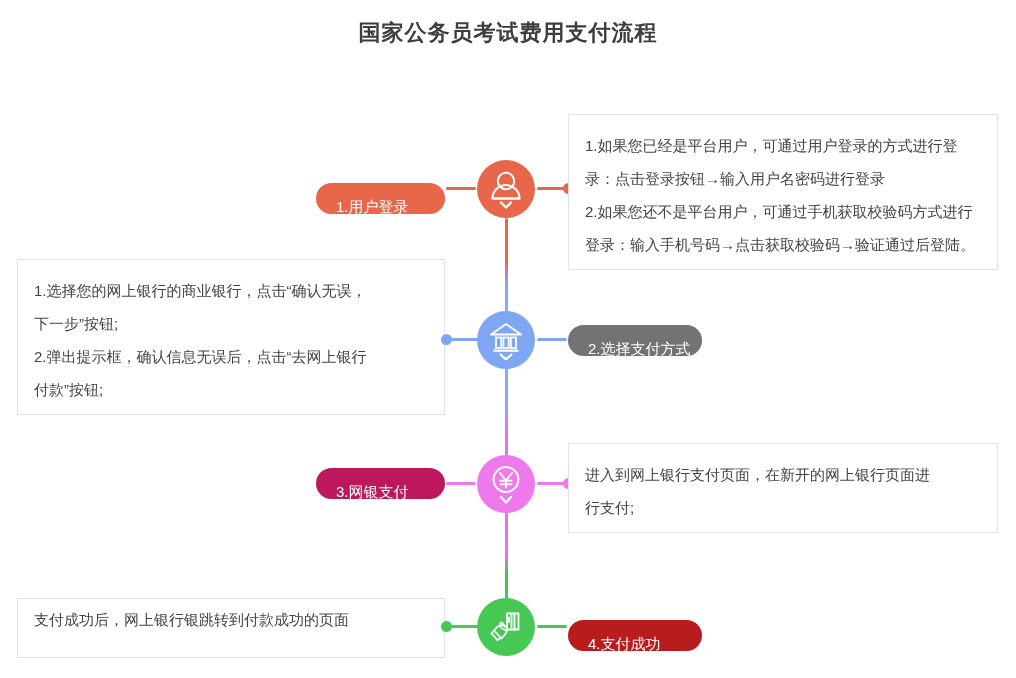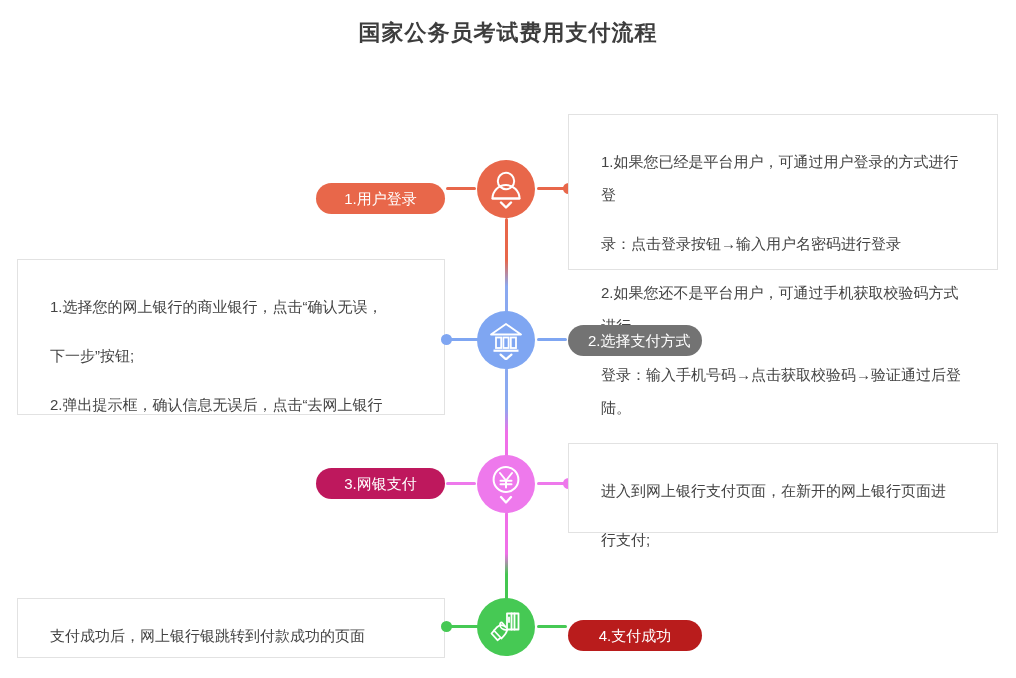--- a/index.html
+++ b/index.html
@@ -47,23 +47,22 @@
   .node-3{left:477px;top:455px;background:#ee79ec;}
   .node-4{left:477px;top:598px;background:#46c954;}
 
   
   .pill{
     position:absolute;
     height:31px;line-height:31px;
     border-radius:16px;
     color:#ffffff;
     font-size:15px;
-    text-align:center;
     white-space:nowrap;
-    padding:0 20px;
+    padding:8px 20px;
     box-sizing:border-box;
   }
   .pill-1{left:316px;top:183px;width:129px;background:#e8674a;}
   .pill-2{left:568px;top:325px;width:134px;background:#737373;}
   .pill-3{left:316px;top:468px;width:129px;background:#be185d;}
   .pill-4{left:568px;top:620px;width:134px;background:#b91c1c;}
 
   
   .stub{position:absolute;height:3px;border-radius:2px;}
   .stub-1{left:446px;top:187px;width:30px;background:#e8674a;}
@@ -88,21 +87,21 @@
   .tbox{
     position:absolute;
     border:1px solid #e2e2e2;
     background:#ffffff;
     box-sizing:border-box;
     color:#444444;
     font-size:15px;
     line-height:33px;
     padding:14px 16px;
   }
-  .tbox p{margin:16px;}
+  .tbox p{margin:0;}
   .tbox-1{left:568px;top:114px;width:430px;height:156px;}
   .tbox-2{left:17px;top:259px;width:428px;height:156px;}
   .tbox-3{left:568px;top:443px;width:430px;height:90px;}
   .tbox-4{left:17px;top:598px;width:428px;height:60px;padding-top:4px;}
 </style>
 </head>
 <body>
 
 <div id="stage">
 
@@ -130,20 +129,21 @@
     <p>1.如果您已经是平台用户，可通过用户登录的方式进行登</p>
     <p>录：点击登录按钮→输入用户名密码进行登录</p>
     <p>2.如果您还不是平台用户，可通过手机获取校验码方式进行</p>
     <p>登录：输入手机号码→点击获取校验码→验证通过后登陆。</p>
   </div>
 
   <div class="tbox tbox-2">
     <p>1.选择您的网上银行的商业银行，点击“确认无误，</p>
     <p>下一步”按钮;</p>
     <p>2.弹出提示框，确认信息无误后，点击“去网上银行</p>
+    <p>付款”按钮;</p>
   </div>
   <div class="dot dot-2"></div>
   <div class="link link-2"></div>
   <div class="node node-2">
     <span>
       <svg width="38" height="40" viewBox="0 0 38 40">
         <path d="M19 4 L34 14.5 L4 14.5 Z" fill="none" stroke="#ffffff" stroke-width="1.8" stroke-linejoin="round"></path>
         <rect x="9" y="17.5" width="5.2" height="10.5" fill="none" stroke="#ffffff" stroke-width="1.8"></rect>
         <rect x="16.4" y="17.5" width="5.2" height="10.5" fill="none" stroke="#ffffff" stroke-width="1.8"></rect>
         <rect x="23.8" y="17.5" width="5.2" height="10.5" fill="none" stroke="#ffffff" stroke-width="1.8"></rect>

